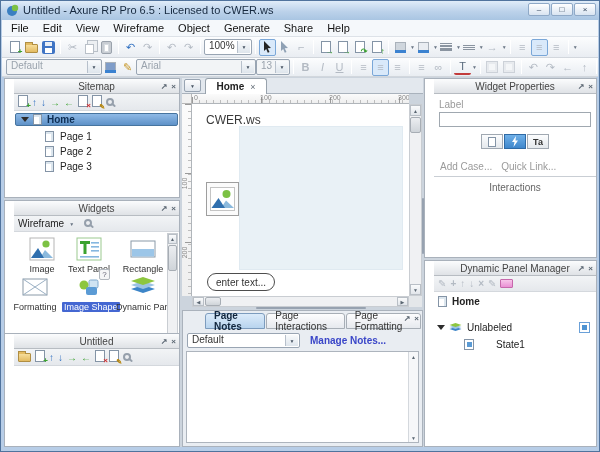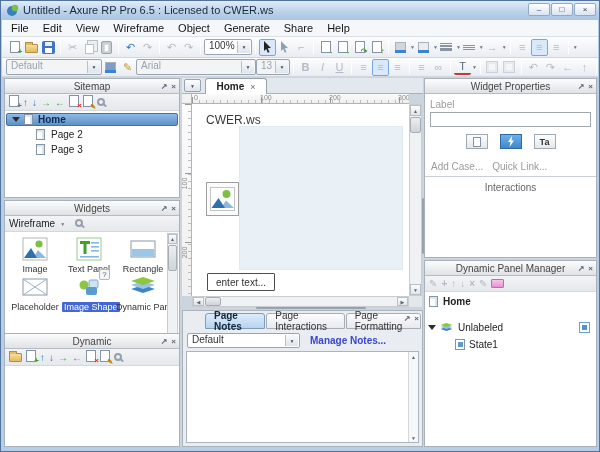--- a/index.html
+++ b/index.html
@@ -47,21 +47,21 @@
   .iline{width:12px;display:inline-block;}
   .iline b{display:block;background:#8a94a0;margin:1px 0;}
   .grayicon{width:12px;height:12px;background:#e7eaee;border:1px solid #ccd1d8;display:inline-block;position:relative;}
   .grayicon::after{content:"";position:absolute;left:2px;top:2px;right:2px;bottom:2px;background:#f4f6f8;}
   .select{background:#fff;border:1px solid #99a5b3;height:16px;display:flex;align-items:flex-start;position:relative;font-size:10px;padding:0 16px 0 4px;border-radius:2px;color:#333;flex:0 0 auto;}
   .select .car{position:absolute;right:1px;top:1px;bottom:1px;width:13px;background:linear-gradient(#f8fafc,#dee5ec);border-left:1px solid #b7c0cb;font-size:5px;display:flex;align-items:center;justify-content:center;color:#465362;}
   .select.dis{color:#9aa3ad;background:#f2f4f6;}
 
   
   .client{position:absolute;left:3px;right:3px;top:76px;bottom:4px;background:#ccd4dd;}
-  .panel{position:absolute;background:#fff;border:1px solid #a9b1bb;}
+  .panel{position:absolute;background:#fff;border:1px solid #a9b1bb;padding-left:9px;}
   .phdr{height:15px;background:linear-gradient(#fbfcfd,#dfe2e6);border-bottom:1px solid #b7bcc2;position:relative;display:flex;align-items:center;justify-content:center;font-size:10px;color:#444;}
   .phbtns{position:absolute;right:3px;top:0;height:100%;display:flex;align-items:center;gap:4px;font-size:8px;color:#5a6672;font-weight:bold;}
   .ptb{height:17px;background:linear-gradient(#f2f4f6,#e5e8ec);border-bottom:1px solid #d4d8dd;display:flex;align-items:center;gap:4px;padding:0 4px;}
 
   .trow{height:13px;display:flex;align-items:center;font-size:10px;position:relative;color:#222;}
   .trow.sel{background:linear-gradient(#8fb9e6,#5e92c8);border:1px solid #46749f;border-radius:2px;color:#0d2d52;font-weight:bold;margin:0 1px;}
   .tri-exp{width:0;height:0;border-left:4px solid transparent;border-right:4px solid transparent;border-top:5px solid #2c2c2c;display:inline-block;}
   .spg{width:9px;height:11px;background:#fff;border:1px solid #8494a6;display:inline-block;box-shadow:inset -2px 2px 0 #dce6ee;}
 
   .wgitem{position:absolute;width:54px;text-align:center;}
@@ -285,20 +285,24 @@
       <span><span class="ipg"><b class="ov r">×</b></span></span>
       <span><span class="ipg"><b class="ov p">✎</b></span></span>
       <span><span class="isearch"></span></span>
     </div>
     <div style="padding-top:2px">
       <div class="trow sel">
         <span class="tri-exp" style="margin:0 4px 0 5px"></span>
         <span class="spg"></span>
         <span style="margin-left:5px">Home</span>
       </div>
+      <div class="trow" style="margin-top:4px">
+        <span class="spg" style="margin-left:31px"></span>
+        <span style="margin-left:6px">Page 1</span>
+      </div>
       <div class="trow" style="margin-top:2px">
         <span class="spg" style="margin-left:31px"></span>
         <span style="margin-left:6px">Page 2</span>
       </div>
       <div class="trow" style="margin-top:2px">
         <span class="spg" style="margin-left:31px"></span>
         <span style="margin-left:6px">Page 3</span>
       </div>
     </div>
   </div>
@@ -311,21 +315,21 @@
         <span>×</span>
       </span>
     </div>
     <div class="ptb" style="height:16px">
       <span style="font-size:10px;color:#222">Wireframe</span>
       <span class="car-g">▼</span>
       <span style="margin-left:6px"><span class="isearch"></span></span>
     </div>
     <div style="position:absolute;left:1px;right:12px;top:32px;bottom:1px;background:#fff">
 
-      <div class="wgitem" style="left:2px;top:4px">
+      <div class="wgitem" style="left:9px;top:4px">
         <svg width="26" height="24" viewBox="0 0 26 24">
           <rect x="1" y="1" width="24" height="22" fill="#fff" stroke="#b5b5b5"></rect>
           <circle cx="17" cy="7" r="3.6" fill="#7cc143"></circle>
           <path d="M11 21 L16 13 L24 21 Z" fill="#8bb9dd"></path>
           <path d="M2 21 L9 11 L15 21 Z" fill="#2f6fae"></path>
         </svg>
         <br><span class="lbl">Image</span>
       </div>
       <div class="wgitem" style="left:56px;top:4px">
         <svg width="26" height="24" viewBox="0 0 26 24">
@@ -346,21 +350,21 @@
         </svg>
         <br><span class="lbl">Rectangle</span>
       </div>
 
       <div class="wgitem" style="left:2px;top:42px">
         <svg width="26" height="24" viewBox="0 0 26 24">
           <rect x="1" y="4" width="24" height="16" fill="#fff" stroke="#8a9aa8"></rect>
           <line x1="1" y1="4" x2="25" y2="20" stroke="#9ab0c4"></line>
           <line x1="25" y1="4" x2="1" y2="20" stroke="#9ab0c4"></line>
         </svg>
-        <br><span class="lbl">Placeholder</span>
+        <br><span class="lbl">Formatting</span>
       </div>
       <div class="wgitem" style="left:56px;top:42px">
         <svg width="26" height="24" viewBox="0 0 26 24">
           <rect x="13" y="5" width="9" height="8" rx="1.5" fill="#cfe3f2" stroke="#7fa8cc"></rect>
           <circle cx="8" cy="10" r="4.5" fill="#8dc63f"></circle>
           <rect x="10" y="12" width="11" height="8" rx="2" fill="#5b9bd5"></rect>
         </svg>
         <br><span class="lbl wsel">Image Shape</span>
       </div>
       <div class="wgitem" style="left:110px;top:42px">
@@ -376,21 +380,21 @@
 
     <div class="sbv" style="right:1px;top:32px;bottom:1px;width:11px">
       <span class="sbarr" style="left:0;right:0;top:0;height:10px">▲</span>
       <span class="sbthumb" style="left:0;right:0;top:11px;height:26px"></span>
       <span class="sbarr" style="left:0;right:0;bottom:0;height:10px">▼</span>
     </div>
   </div>
 
   <div class="panel" style="left:3px;top:332px;width:176px;bottom:4px">
     <div class="phdr">
-      <span>Dynamic</span>
+      <span>Untitled</span>
       <span class="phbtns">
         <span>↗</span>
         <span>×</span>
       </span>
     </div>
     <div class="ptb">
       <span><span class="ifolder"></span></span>
       <span><span class="ipg"><b class="ov g">+</b></span></span>
       <span class="blue" style="font-weight:bold">↑</span>
       <span class="blue" style="font-weight:bold">↓</span>
@@ -431,21 +435,21 @@
     <span class="abs" style="left:14px;top:9px;font-size:12px;color:#3a3a3a">CWER.ws</span>
     <div class="abs" style="left:47px;top:22px;width:164px;height:144px;background:#e9f1f6;border:1px solid #e0eaf1"></div>
     <div class="abs" style="left:14px;top:78px;width:33px;height:34px;background:#fbfbfb;border:1px solid #9e9e9e;display:flex;align-items:center;justify-content:center">
       <svg width="25" height="24" viewBox="0 0 25 24">
         <rect x="0.5" y="0.5" width="24" height="23" fill="#fff" stroke="#c4c4c4"></rect>
         <circle cx="16.5" cy="7" r="4" fill="#7cc143"></circle>
         <path d="M11 21 L16 13.5 L24 21 Z" fill="#8bb9dd"></path>
         <path d="M1.5 21 L8.5 11 L15 21 Z" fill="#2f6fae"></path>
       </svg>
     </div>
-    <div class="abs" style="left:15px;top:169px;width:68px;height:18px;background:#fff;border:1px solid #4d4d4d;border-radius:1px;display:flex;align-items:center;justify-content:center;color:#333">
+    <div class="abs" style="left:15px;top:169px;width:68px;height:18px;background:#fff;border:1px solid #4d4d4d;border-radius:9px;display:flex;align-items:center;justify-content:center;color:#333">
       <span>enter text...</span>
     </div>
   </div>
 
   <div class="sbv" style="left:408px;top:103px;width:13px;height:192px">
     <span class="sbarr" style="left:0;right:0;top:0;height:11px">▲</span>
     <span class="sbthumb" style="left:0;right:0;top:12px;height:16px"></span>
     <span class="sbarr" style="left:0;right:0;bottom:0;height:11px">▼</span>
   </div>
 
@@ -494,21 +498,21 @@
     <div class="phdr">
       <span>Widget Properties</span>
       <span class="phbtns">
         <span>↗</span>
         <span>×</span>
       </span>
     </div>
     <div style="padding:5px 5px 0 5px">
       <div class="graytxt" style="font-size:10px">Label</div>
       <input style="width: 100%; height: 15px; border: 1px solid rgb(160, 168, 176); margin-top: 2px; font-size: 10px; padding: 0px 3px;" value="">
-      <div style="display:flex;justify-content:center;gap:12px;margin-top:7px">
+      <div style="display:flex;justify-content:center;gap:1px;margin-top:7px">
         <span class="wptab">
             <span class="ipg" style="width:8px;height:10px"></span>
           </span>
         <span class="wptab act">
           <svg width="8" height="11" viewBox="0 0 8 11">
               <path d="M5 0 L1 6 L3.5 6 L2.5 11 L7 4.5 L4.5 4.5 Z" fill="#fff"></path>
             </svg>
         </span>
         <span class="wptab" style="font-size:9px;font-weight:bold;color:#333">Ta</span>
       </div>
@@ -553,18 +557,18 @@
         </svg>
         <span style="margin-left:4px">Unlabeled</span>
         <span style="position:absolute;right:6px;width:11px;height:11px;background:#fff;border:1px solid #6aa0d8;display:flex;align-items:center;justify-content:center">
           <span style="width:5px;height:5px;background:#4f93d2;display:block"></span>
         </span>
       </div>
       <div class="trow" style="margin-top:3px">
         <span style="margin-left:30px;width:10px;height:11px;background:#fff;border:1px solid #8494a6;display:inline-flex;align-items:center;justify-content:center">
           <span style="width:5px;height:5px;background:#5b9bd5;display:block"></span>
         </span>
-        <span style="margin-left:4px">State1</span>
+        <span style="margin-left:22px">State1</span>
       </div>
     </div>
   </div>
 
 </div>
 
 </body></html>

